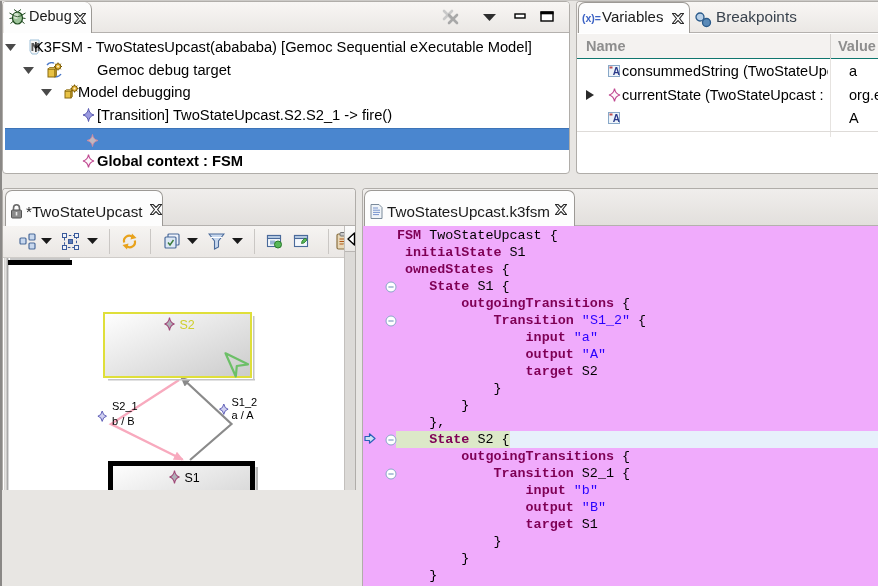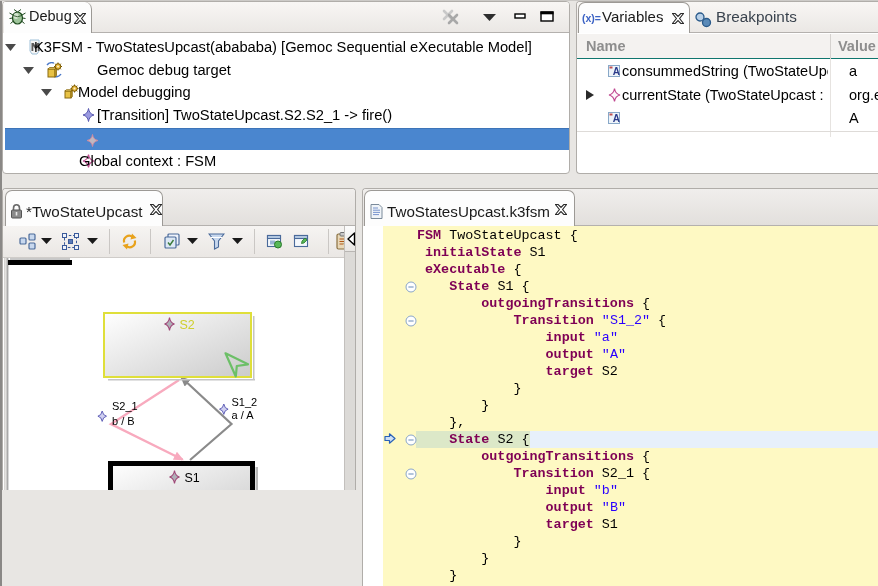--- a/index.html
+++ b/index.html
@@ -140,21 +140,21 @@
     </div>
     <div class="abs" style="left:1.5px;top:94.5px;width:564px;height:22px;line-height:22.5px;background:#4a86cf;border-top:1px solid #3d74b8;color:#fff;white-space:nowrap;">
       <svg class="abs" style="left:81px;top:5px;" width="13" height="13" viewBox="0 0 13 13">
         <path d="M6.5,0.5 Q7.3,5.6 12,6.5 Q7.3,7.4 6.5,12.5 Q5.7,7.4 1,6.5 Q5.7,5.6 6.5,0.5 Z" fill="#c0b8c0" stroke="#cc8aa0" stroke-width="1"></path>
       </svg>
     </div>
     <div class="abs" style="left:0;top:117px;height:22px;line-height:22px;white-space:nowrap;">
       <svg class="abs" style="left:79px;top:4px;" width="13" height="14" viewBox="0 0 13 14">
         <path d="M6.5,0.5 Q7.3,5.9 12,7 Q7.3,8.1 6.5,13.5 Q5.7,8.1 1,7 Q5.7,5.9 6.5,0.5 Z" fill="#fdf6fa" stroke="#c04890" stroke-width="1.2"></path>
       </svg>
-      <span class="abs" style="left:76px;">Global context : FSM</span>
+      <span class="abs" style="left:94px;font-weight:bold;">Global context : FSM</span>
     </div>
   </div>
 </div>
 
 <div class="panel" id="tr" style="left:576px;top:1px;width:303px;height:173px;border-right:none;border-radius:4px 0 0 4px;overflow:hidden;">
   <div class="tabrow" style="height:31px;"></div>
   <div class="abs" style="left:113px;top:30px;right:0;height:1px;background:#b4b1ae;"></div>
   <div class="tab" style="left:1px;top:0;width:112px;height:31px;"></div>
   <div class="abs" style="left:5px;top:10px;color:#3b62c4;font-size:10.5px;font-weight:bold;font-family:'Liberation Sans',sans-serif;">(x)=</div>
   <div class="abs" style="left:25px;top:7px;font-size:15px;line-height:16px;color:#1a1a1a;white-space:nowrap;">Variables</div>
@@ -354,21 +354,21 @@
       <path d="M3,4 h5 M3,6.2 h7 M3,8.4 h7 M3,10.6 h6" stroke="#6a88c8" stroke-width="0.9"></path>
     </svg>
   </div>
   <div class="abs tabtxt2" style="left:24px;top:15px;">TwoStatesUpcast.k3fsm</div>
   <div class="abs" id="close4" style="left:192px;top:15px;">
     <svg width="12" height="11" viewBox="0 0 12 11">
         <path d="M0.5,0.5 L3.2,0.5 L6,3.4 L8.8,0.5 L11.5,0.5 L7.6,5.5 L11.5,10.5 L8.8,10.5 L6,7.6 L3.2,10.5 L0.5,10.5 L4.4,5.5 Z" fill="#fdfdfd" stroke="#2a2a2a" stroke-width="1.1" stroke-linejoin="miter"></path>
       </svg>
   </div>
 
-  <div class="abs" id="edit" style="left:0;top:37px;right:0;bottom:0;background:#fef9c3;overflow:hidden;margin-left:20px;">
+  <div class="abs" id="edit" style="left:0;top:37px;right:0;bottom:0;background:#f0abfc;overflow:hidden;">
 
     <div class="abs" style="left:33px;top:205px;width:114px;height:17px;background:#dce8c8;"></div>
     <div class="abs" style="left:147px;top:205px;right:0;height:17px;background:#e7f0fb;"></div>
 
     <svg class="abs" style="left:1px;top:207px;" width="12" height="11" viewBox="0 0 12 11">
       <path d="M1,3.5 L5.5,3.5 L5.5,0.8 L11,5.5 L5.5,10.2 L5.5,7.5 L1,7.5 Z" fill="#cfe0f4" stroke="#2a62b8" stroke-width="1.2" stroke-linejoin="round"></path>
     </svg>
 
     <svg class="abs" style="left:22px;top:54.5px;" width="12" height="12" viewBox="0 0 12 12">
         <circle cx="6" cy="6" r="5" fill="#fff" stroke="#8aa6c8"></circle>
@@ -382,21 +382,21 @@
         <circle cx="6" cy="6" r="5" fill="#fff" stroke="#8aa6c8"></circle>
         <line x1="3.4" y1="6" x2="8.6" y2="6" stroke="#8aa6c8" stroke-width="1.3"></line>
       </svg>
     <svg class="abs" style="left:22px;top:242px;" width="12" height="12" viewBox="0 0 12 12">
         <circle cx="6" cy="6" r="5" fill="#fff" stroke="#8aa6c8"></circle>
         <line x1="3.4" y1="6" x2="8.6" y2="6" stroke="#8aa6c8" stroke-width="1.3"></line>
       </svg>
 
     <div class="abs" style="left:34px;top:1px;font-family:'Liberation Mono',monospace;font-size:13.4px;line-height:17px;white-space:pre;color:#000;"><span class="kw">FSM</span> TwoStateUpcast {
  <span class="kw">initialState</span> S1
- <span class="kw">eXecutable</span> {
+ <span class="kw">ownedStates</span> {
     <span class="kw">State</span> S1 {
         <span class="kw">outgoingTransitions</span> {
             <span class="kw">Transition</span> <span class="str">"S1_2"</span> {
                 <span class="kw">input</span> <span class="str">"a"</span>
                 <span class="kw">output</span> <span class="str">"A"</span>
                 <span class="kw">target</span> S2
             }
         }
     },
     <span class="kw">State</span> S2 {

